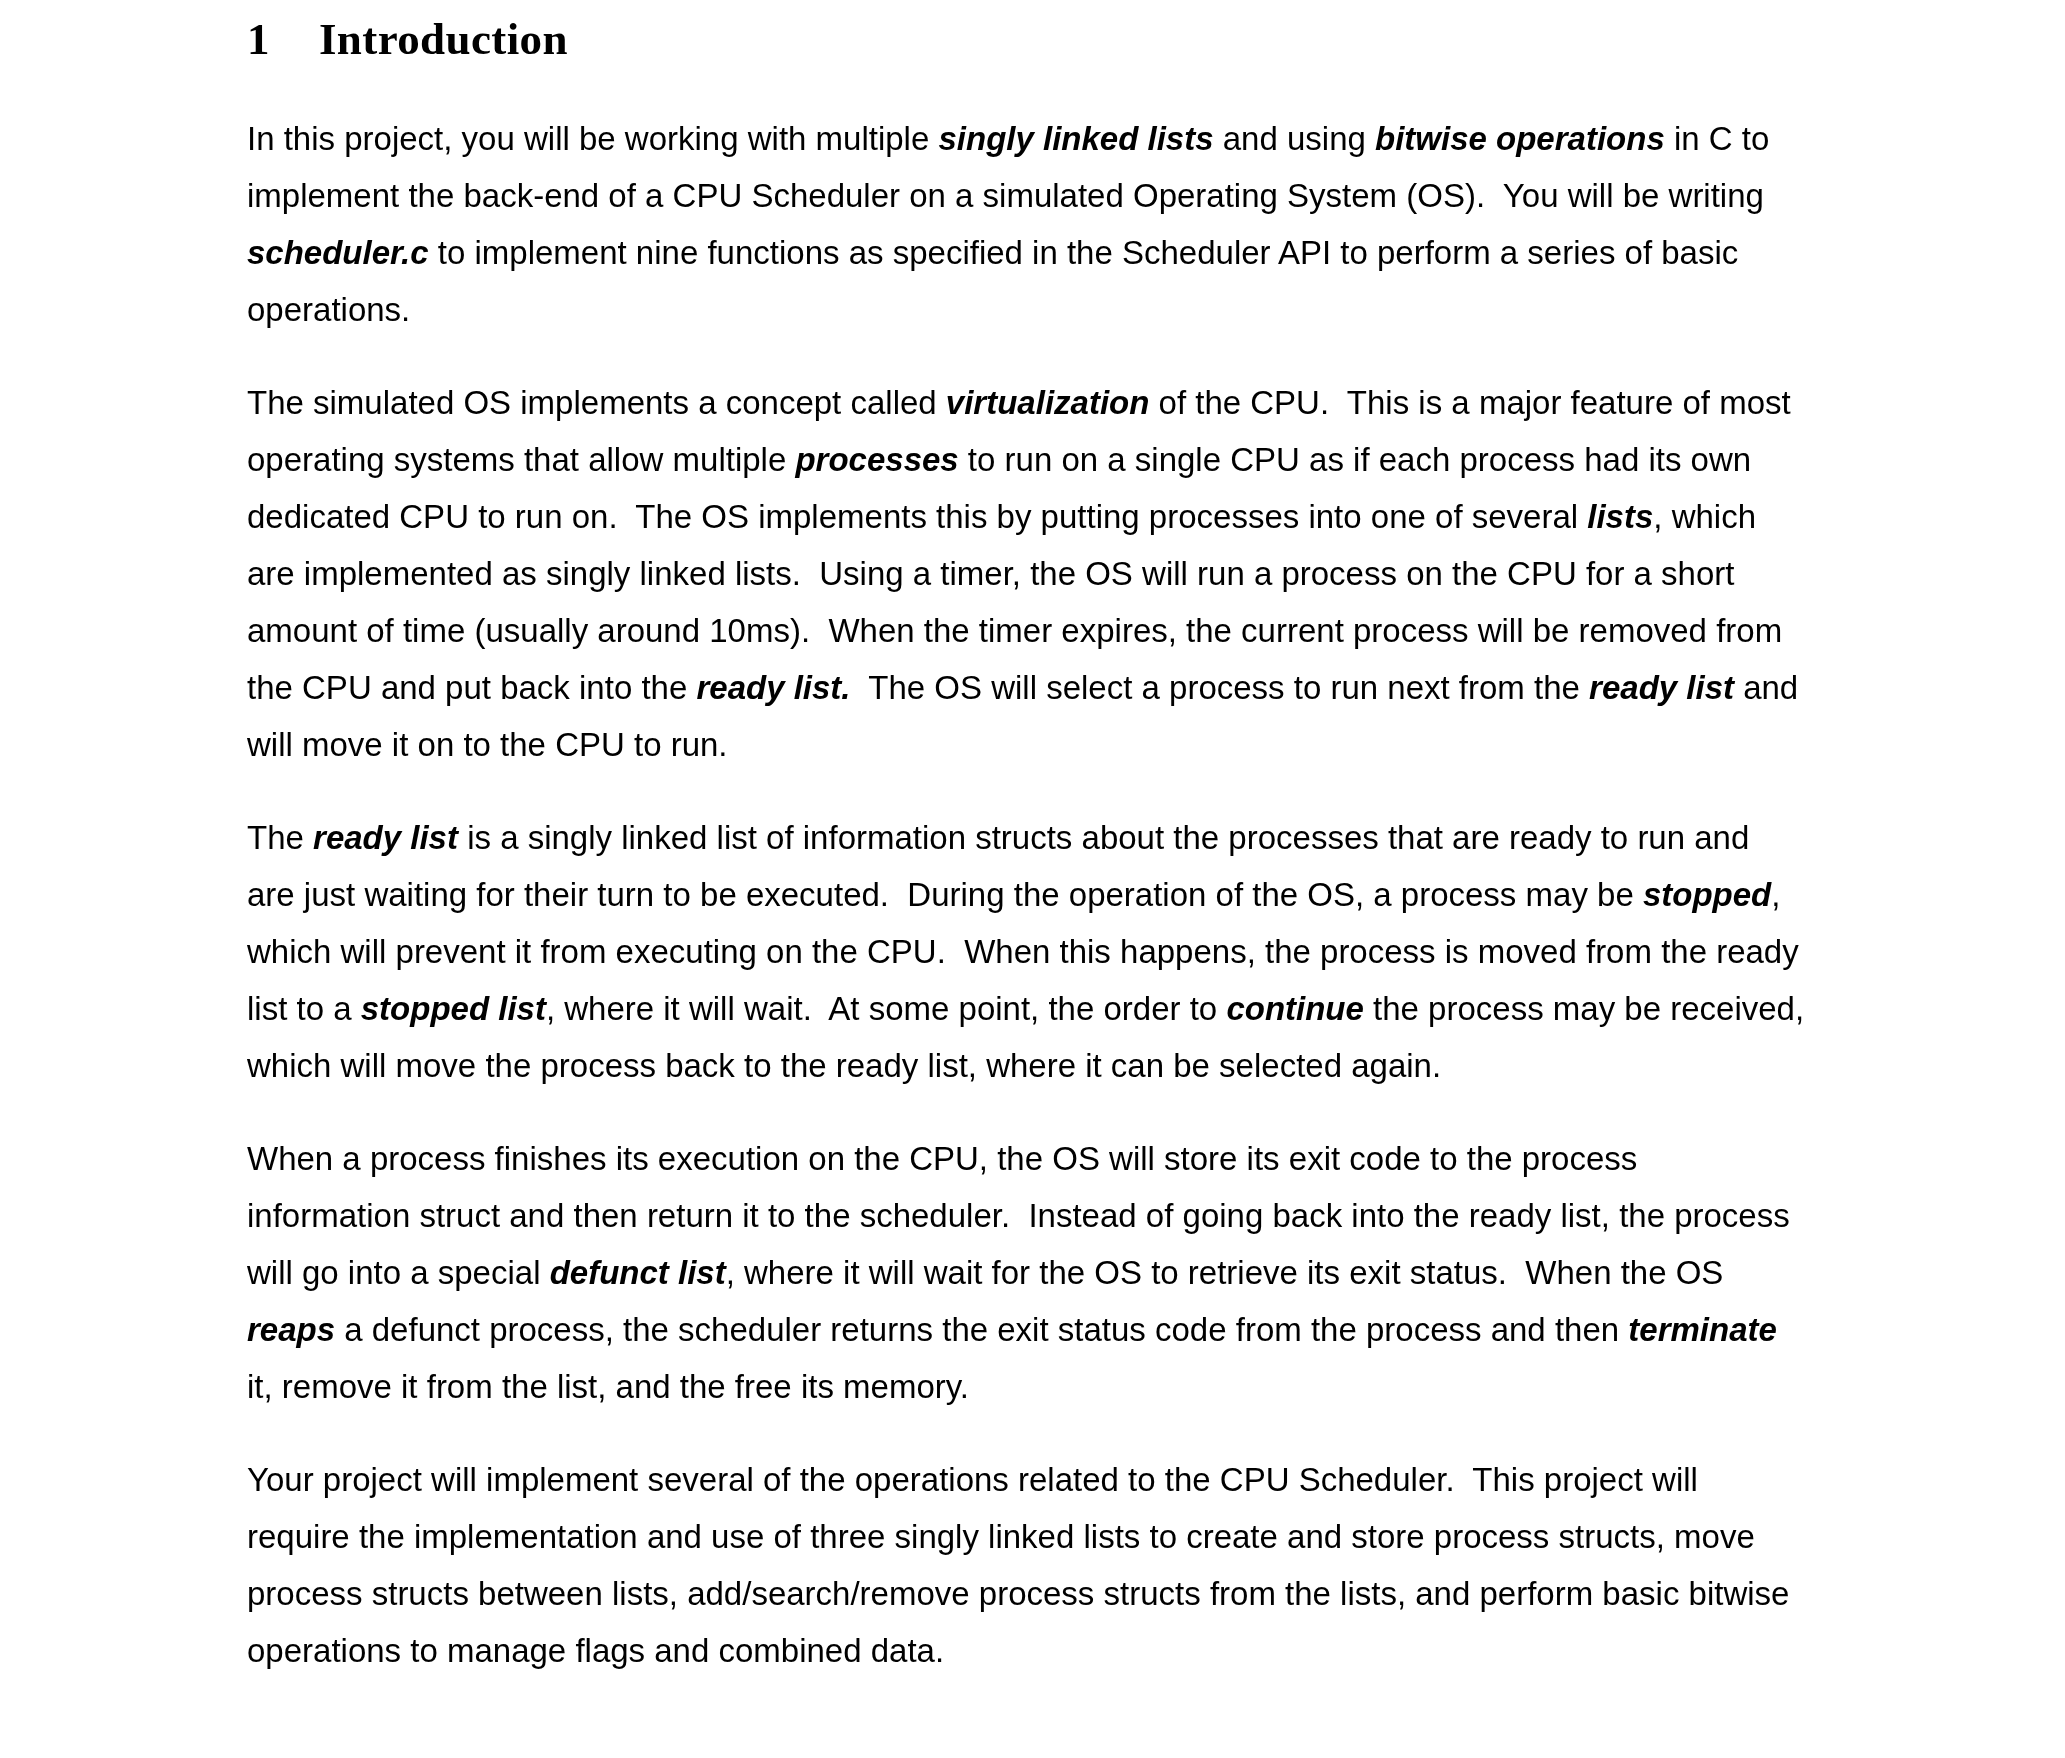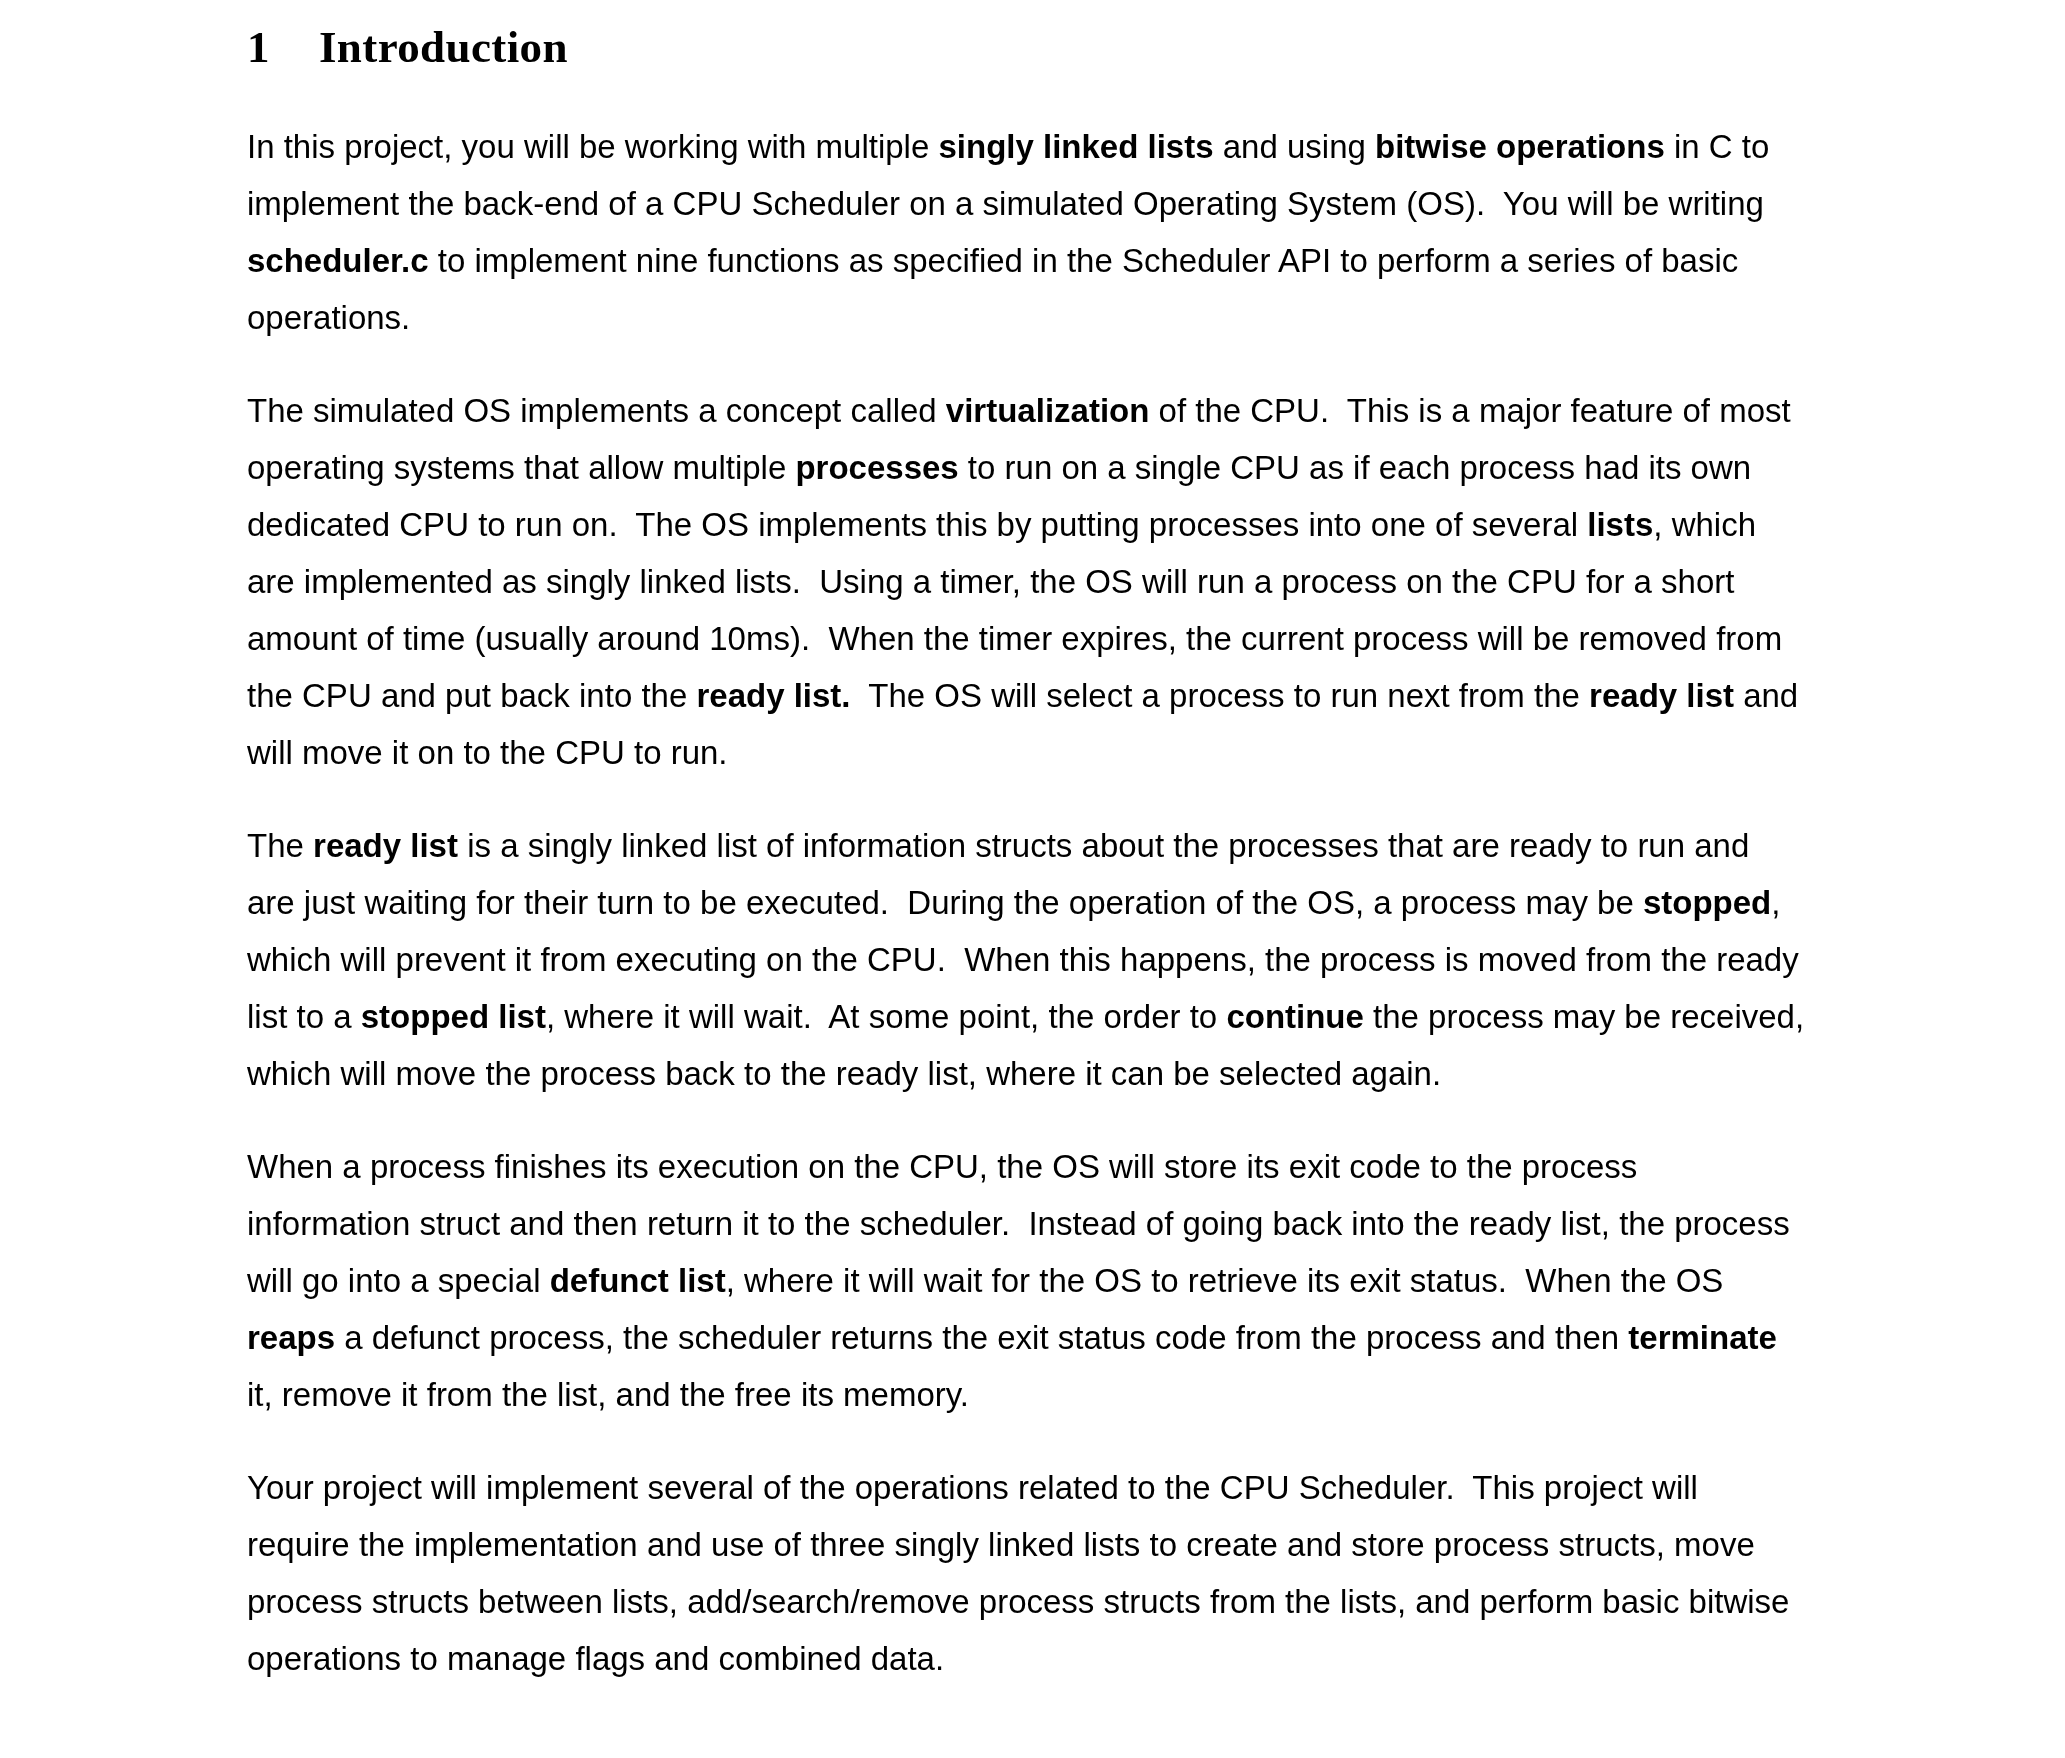--- a/index.html
+++ b/index.html
@@ -10,21 +10,21 @@
     background: #ffffff;
     color: #000000;
     overflow: hidden;
   }
   .page {
     width: 2066px;
     min-height: 1759px;
     background: #ffffff;
   }
   .content {
-    padding: 20px 239px 0 247px;
+    padding: 12px 239px 0 247px;
     width: 2044px;
   }
   .heading {
     font-family: "Liberation Serif", serif;
     font-weight: 700;
     font-size: 45px;
     line-height: 1.2;
     color: #000000;
     margin: 0 0 44px 0;
     letter-spacing: 0.4px;
@@ -37,20 +37,21 @@
     font-family: "Liberation Sans", sans-serif;
     font-size: 33px;
     line-height: 57px;
     color: #000000;
     margin: 0 0 36px 0;
     white-space: pre-wrap;
     max-width: 1584px;
   }
   .para .bold {
     font-weight: 700;
+    font-style: italic;
   }
 </style>
 </head>
 <body>
 
 <div class="page">
   <div class="content">
     <h1 class="heading">
       <span class="heading-number">1</span><span class="heading-title">Introduction</span>
     </h1>

